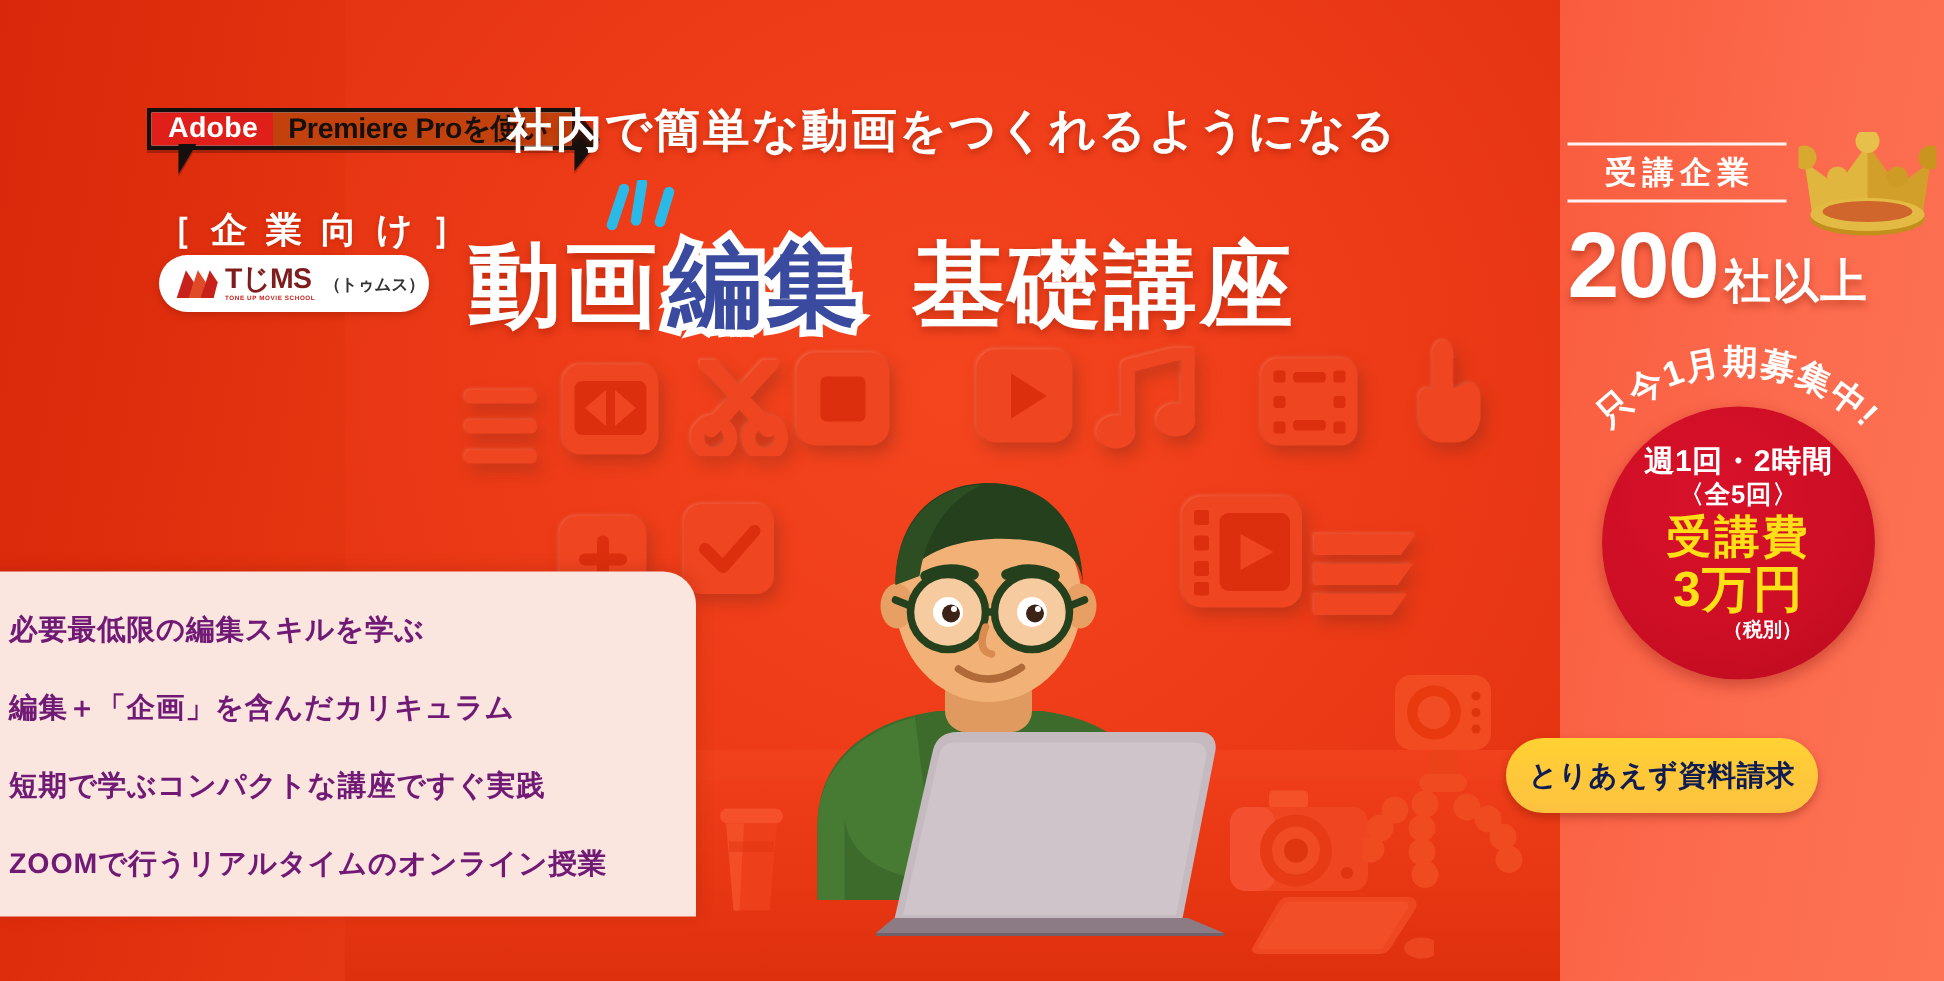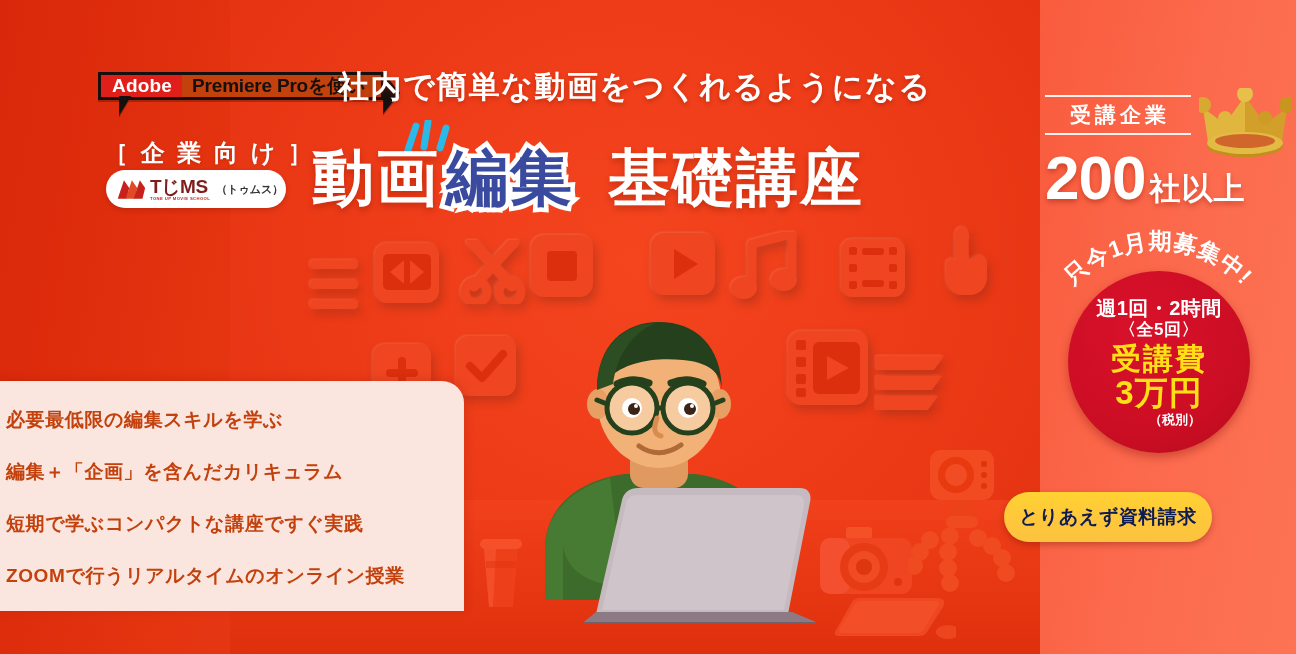--- a/index.html
+++ b/index.html
@@ -96,35 +96,35 @@
   }
   .t-white{
     color:#fff;
     text-shadow:0 3px 6px rgba(130,20,0,.4);
     margin-left:28px;
   }
   .t-blue{
     position:relative; color:#3A4A9E;
     -webkit-text-stroke:9px #fff;
     paint-order:stroke fill;
-    margin:0 6px;
+    margin:12px 6px;
   }
   .spark{
     position:absolute; left:402px; top:120px; width:48px; height:34px;
   }
 
   
   .panel{
     position:absolute; left:-8px; top:381px; width:472px; height:230px;
     background:#FBE5DF; border-radius:0 22px 0 0;
     padding:26px 0 0 14px;
     box-shadow:2px -2px 10px rgba(120,20,0,.18);
   }
   .panel .f-row{
-    font-size:19px; font-weight:bold; color:#c2410c;
+    font-size:19px; font-weight:bold; color:#701a75;
     letter-spacing:.6px; margin-bottom:26px; white-space:nowrap;
   }
 
   
   .crownblock{ position:absolute; left:1045px; top:95px; width:240px; }
   .cb-label-wrap{ width:146px; }
   .cb-rule{ height:2px; background:#fff; opacity:.92; }
   .cb-label{
     font-size:21px; font-weight:bold; color:#fff; letter-spacing:4px;
     text-align:center; padding:4px 0 4px 4px; white-space:nowrap;

